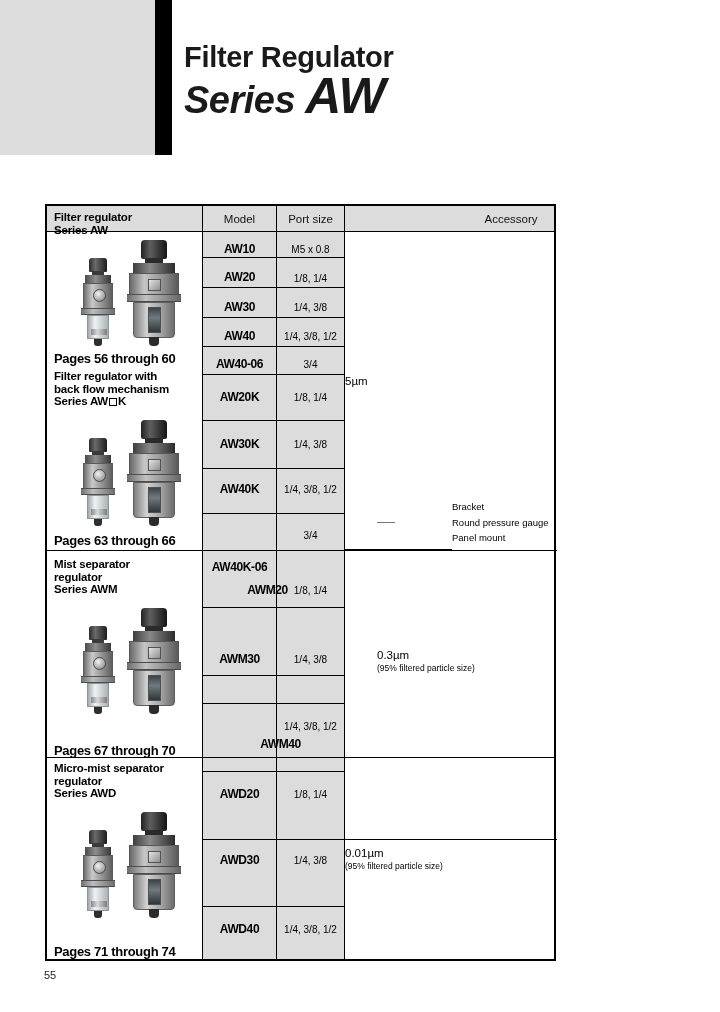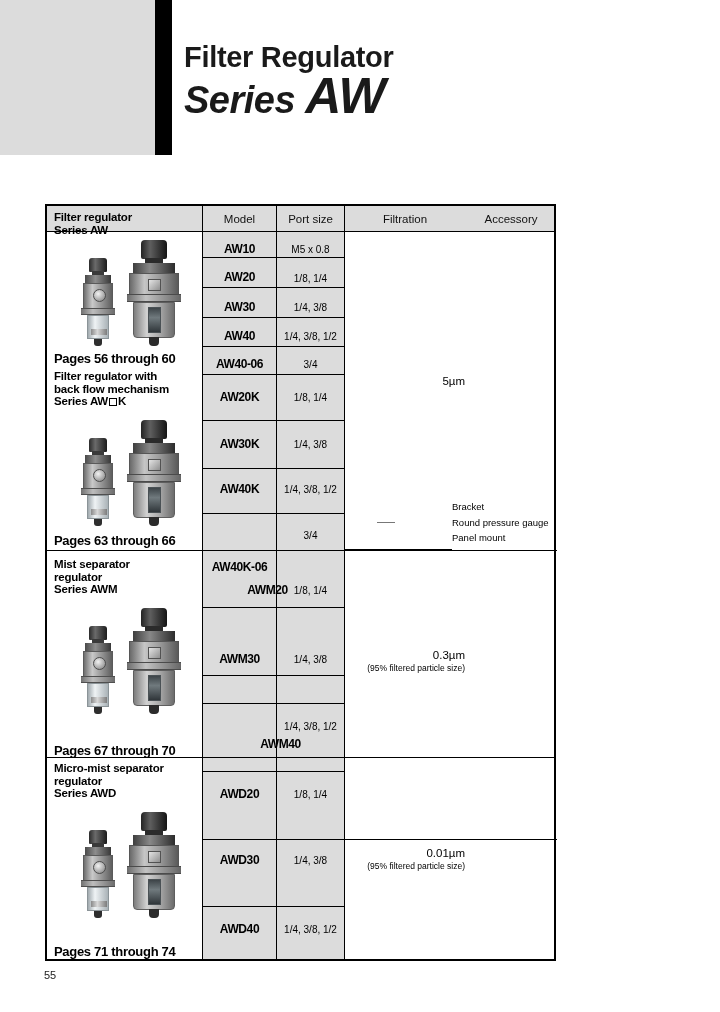--- a/index.html
+++ b/index.html
@@ -318,21 +318,21 @@
   .port-cell {
     position: absolute;
     left: 230px; width: 67px;
     font-size: 10px;
     color: #000;
     text-align: center;
   }
   .filtr-cell {
     position: absolute;
     left: 298px; width: 120px;
-    text-align: right;
+    text-align: left;
     color: #000;
   }
   .filtr-main { font-size: 11.5px; }
   .filtr-sub  { font-size: 8.5px; margin-top: 2px; }
 
   
   #accessory-block {
     position: absolute;
     left: 405px; top: 296px;
     width: 100px;
@@ -377,21 +377,20 @@
 </div>
 
 <div id="catalog-table">
 
   <div id="grey-model-col"></div>
   <div id="grey-port-col"></div>
 
   <div id="table-head"></div>
   <div class="head-cell" id="head-model">Model</div>
   <div class="head-cell" id="head-port">Port size</div>
-  <div class="head-cell" id="head-filtr">Filtration</div>
   <div class="head-cell" id="head-acc">Accessory</div>
 
   <div class="vrule" id="vrule-model"></div>
   <div class="vrule" id="vrule-port"></div>
   <div class="vrule" id="vrule-filtr"></div>
 
   <div class="hrule-full" style="top:344px;"></div>
   <div class="hrule-full" style="top:551px;"></div>
 
   <div class="hrule-cols" style="top:51px;"></div>
@@ -579,21 +578,21 @@
   <div class="port-cell" style="top:379px;">1/8, 1/4</div>
   <div class="port-cell" style="top:448px;">1/4, 3/8</div>
   <div class="port-cell" style="top:515px;">1/4, 3/8, 1/2</div>
   <div class="port-cell" style="top:583px;">1/8, 1/4</div>
   <div class="port-cell" style="top:649px;">1/4, 3/8</div>
   <div class="port-cell" style="top:718px;">1/4, 3/8, 1/2</div>
 
   <div class="filtr-cell" style="top:169px;">
     <div class="filtr-main">5µm</div>
   </div>
-  <div class="filtr-cell" style="top:443px;">
+  <div class="filtr-cell" style="top:443px;padding-left:32px;">
     <div class="filtr-main">0.3µm</div>
     <div class="filtr-sub">(95% filtered particle size)</div>
   </div>
   <div class="filtr-cell" style="top:641px;">
     <div class="filtr-main">0.01µm</div>
     <div class="filtr-sub">(95% filtered particle size)</div>
   </div>
 
   <div id="acc-dash"></div>
   <div id="acc-leader"></div>

